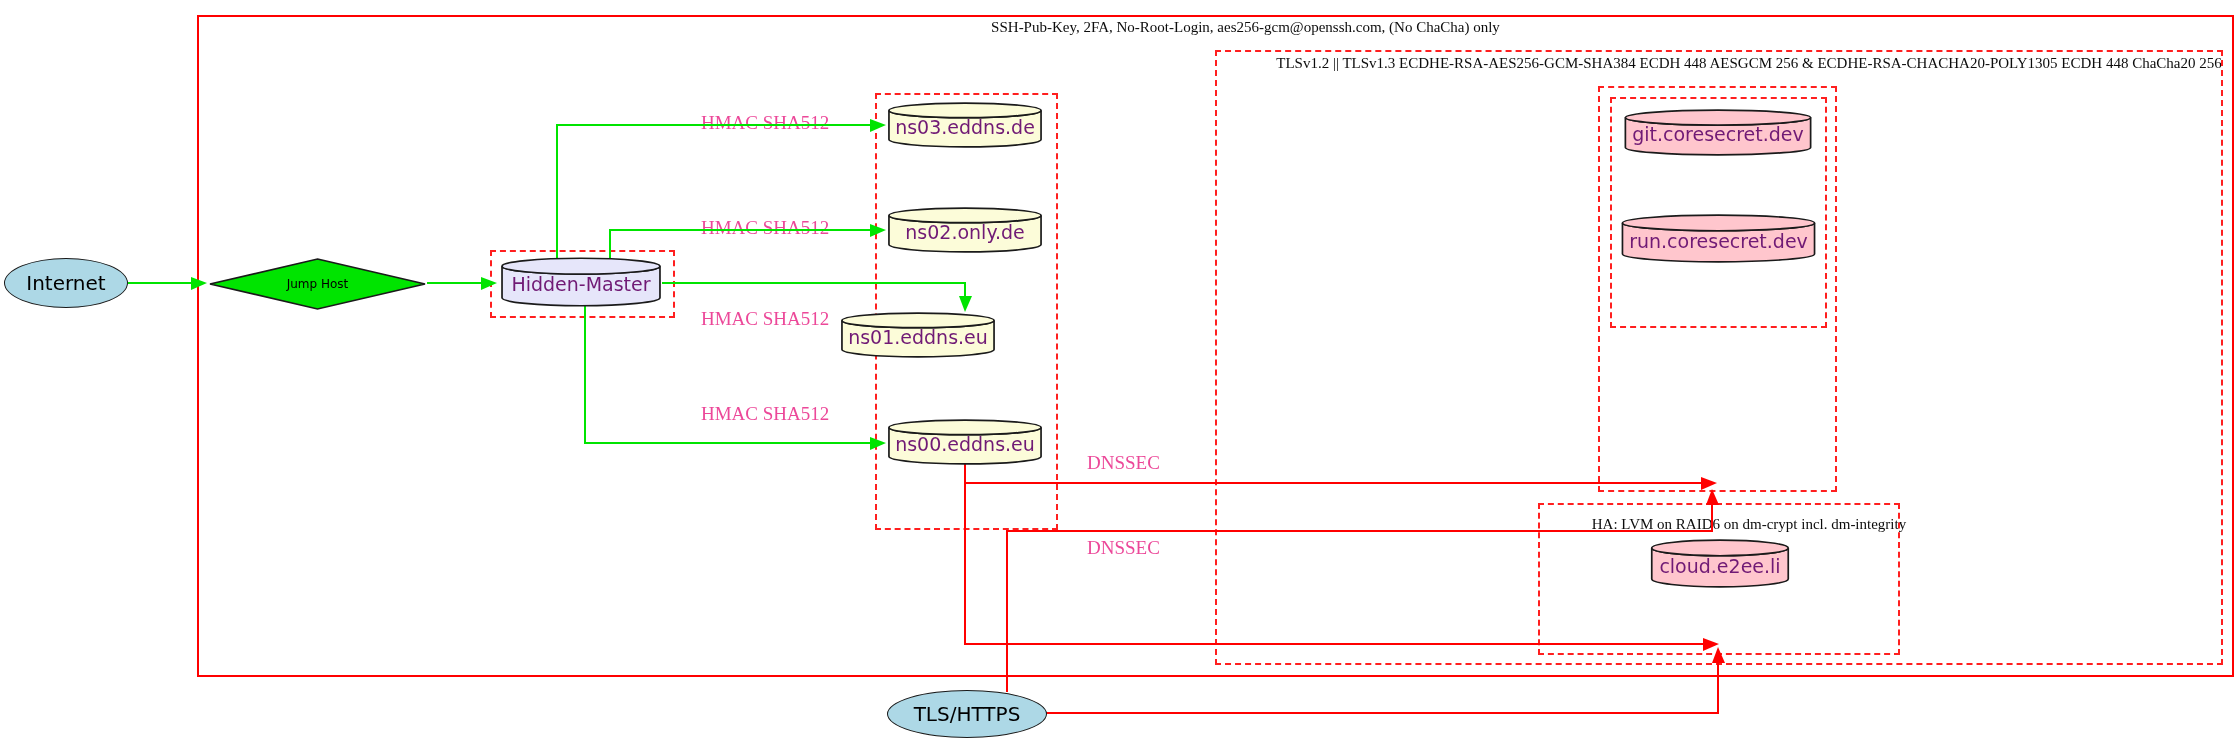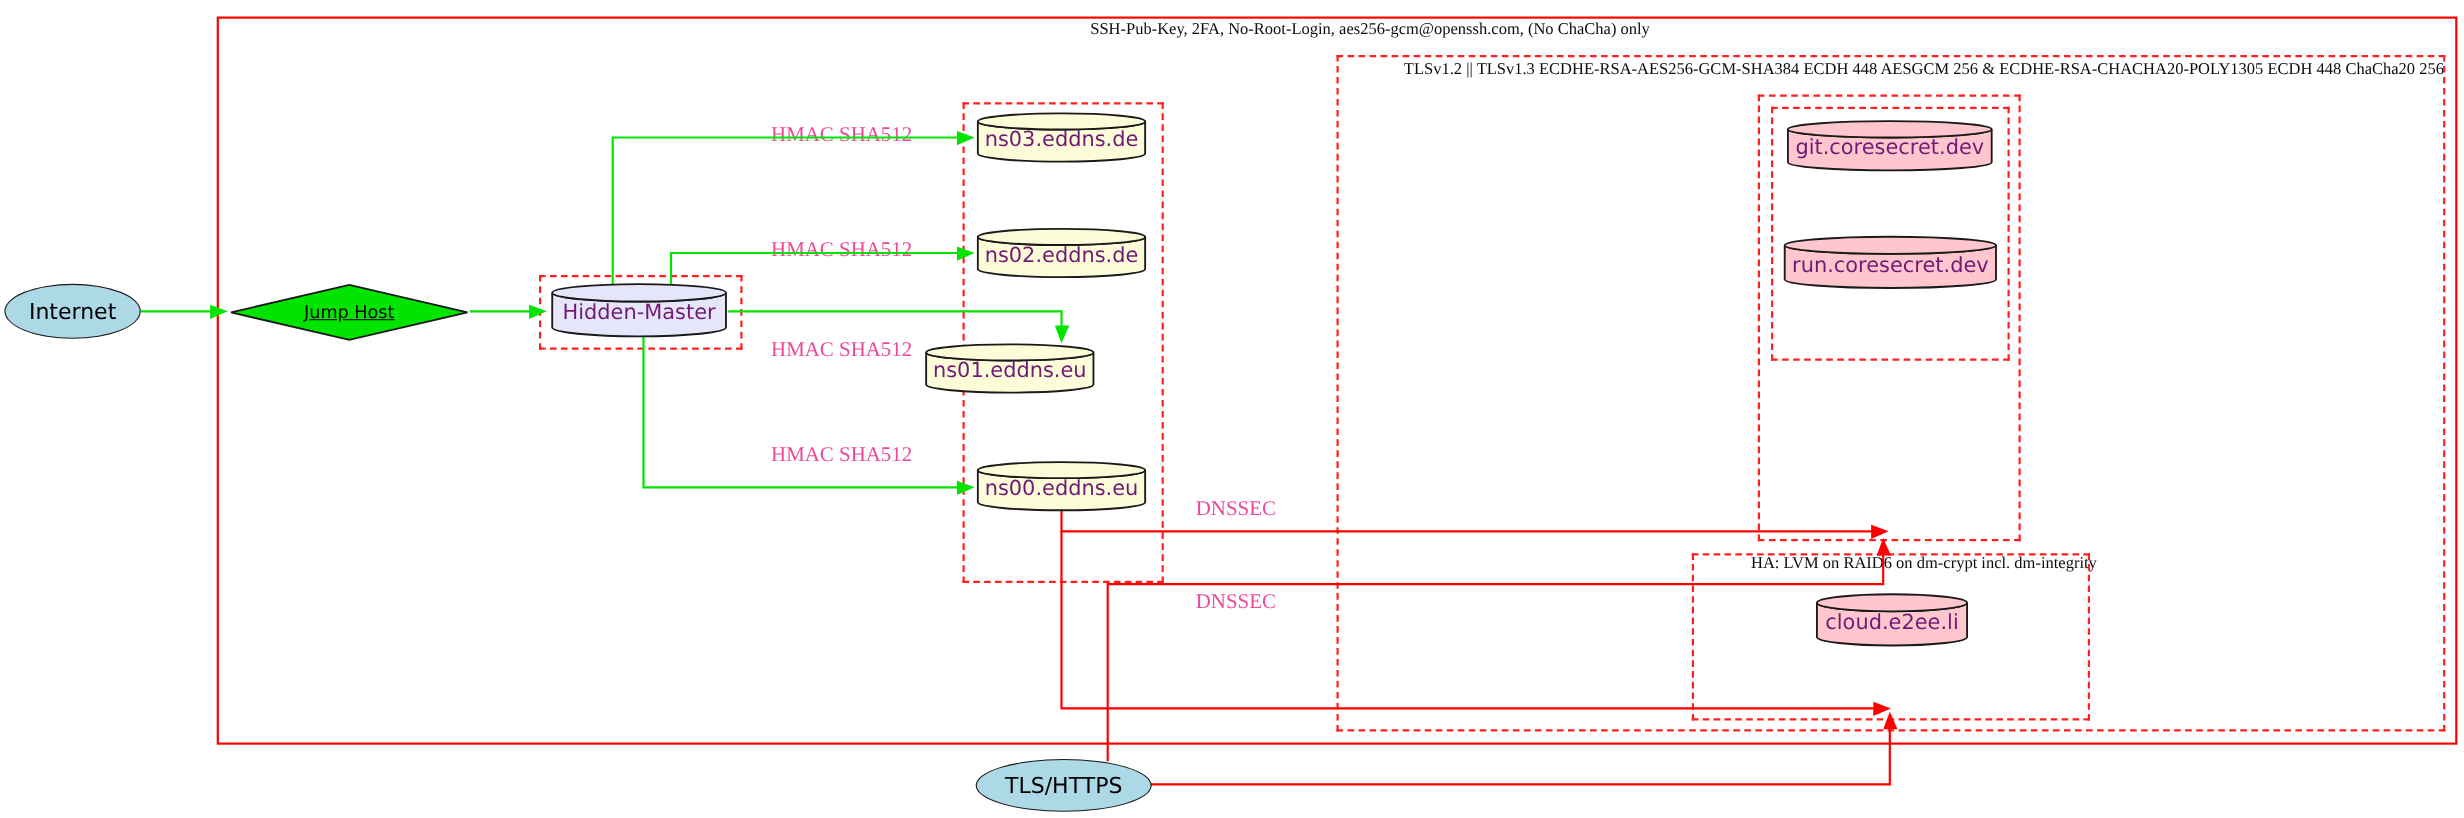--- a/index.html
+++ b/index.html
@@ -39,38 +39,38 @@
   .cyl path,.cyl ellipse{stroke:#1a1a1a;stroke-width:1.7;vector-effect:non-scaling-stroke;}
   .cyl-lavender path,.cyl-lavender ellipse{fill:#e6e6fa;}
   .cyl-yellow path,.cyl-yellow ellipse{fill:#fcfcd9;}
   .cyl-pink path,.cyl-pink ellipse{fill:#ffc6cd;}
   .cyl-label{position:absolute;left:50%;top:54%;transform:translate(-50%,-50%);
              font-size:19px;color:#701a75;white-space:nowrap;z-index:6;}
 
   .diamond{position:absolute;z-index:5;}
   .diamond svg{position:absolute;left:0;top:0;}
   .diamond-label{position:absolute;left:50%;top:50%;transform:translate(-50%,-52%);
-                 font-size:16px;color:#000;white-space:nowrap;z-index:6;text-decoration:underline;}
+                 font-size:12px;color:#000;white-space:nowrap;z-index:6;}
 </style>
 </head>
 <body>
 
 <div id="canvas">
 
   <div class="cbox solid-red" style="left:197px;top:15px;width:2037px;height:662px;z-index:1;"></div>
   <div class="cluster-label lbl-15" style="left:197px;top:19px;width:2037px;">SSH-Pub-Key, 2FA, No-Root-Login, aes256-gcm@openssh.com, (No ChaCha) only</div>
 
   <div class="cbox dashed-red" style="left:1215px;top:50px;width:1008px;height:615px;z-index:1;"></div>
   <div class="cluster-label lbl-16" style="left:1215px;top:55px;width:1008px;">TLSv1.2 || TLSv1.3 ECDHE-RSA-AES256-GCM-SHA384 ECDH 448 AESGCM 256 &amp; ECDHE-RSA-CHACHA20-POLY1305 ECDH 448 ChaCha20 256</div>
 
   <div class="cbox dashed-red" style="left:1598px;top:86px;width:239px;height:406px;z-index:1;"></div>
   <div class="cbox dashed-red" style="left:1610px;top:97px;width:217px;height:231px;z-index:1;"></div>
 
   <div class="cbox dashed-red" style="left:1538px;top:503px;width:362px;height:152px;z-index:1;"></div>
-  <div class="cluster-label lbl-15" style="left:1538px;top:504px;width:362px;">HA: LVM on RAID6 on dm-crypt incl. dm-integrity</div>
+  <div class="cluster-label lbl-15" style="left:1538px;top:516px;width:362px;">HA: LVM on RAID6 on dm-crypt incl. dm-integrity</div>
 
   <div class="cbox dashed-red" style="left:490px;top:250px;width:185px;height:68px;z-index:1;"></div>
   <div class="cbox dashed-red" style="left:875px;top:93px;width:183px;height:437px;z-index:1;"></div>
 
   <svg id="edges" width="2240" height="744" viewBox="0 0 2240 744">
 
     <polyline class="gline" points="128,283 202,283"></polyline>
     <polygon class="garrow" points="207,283 191,277 191,290"></polygon>
 
     <polyline class="gline" points="427,283 492,283"></polyline>
@@ -133,21 +133,21 @@
       <ellipse cx="80" cy="9" rx="78" ry="7"></ellipse>
     </svg>
     <span class="cyl-label">ns03.eddns.de</span>
   </div>
 
   <div class="cyl cyl-yellow" style="left:887px;top:206px;width:156px;height:48px;">
     <svg viewBox="0 0 160 46" preserveAspectRatio="none">
       <path d="M2,9 A78,7 0 0 0 158,9 L158,37 A78,7 0 0 1 2,37 Z"></path>
       <ellipse cx="80" cy="9" rx="78" ry="7"></ellipse>
     </svg>
-    <span class="cyl-label">ns02.eddns.de</span>
+    <span class="cyl-label">ns02.only.de</span>
   </div>
 
   <div class="cyl cyl-yellow" style="left:840px;top:311px;width:156px;height:48px;">
     <svg viewBox="0 0 160 46" preserveAspectRatio="none">
       <path d="M2,9 A78,7 0 0 0 158,9 L158,37 A78,7 0 0 1 2,37 Z"></path>
       <ellipse cx="80" cy="9" rx="78" ry="7"></ellipse>
     </svg>
     <span class="cyl-label">ns01.eddns.eu</span>
   </div>
 

